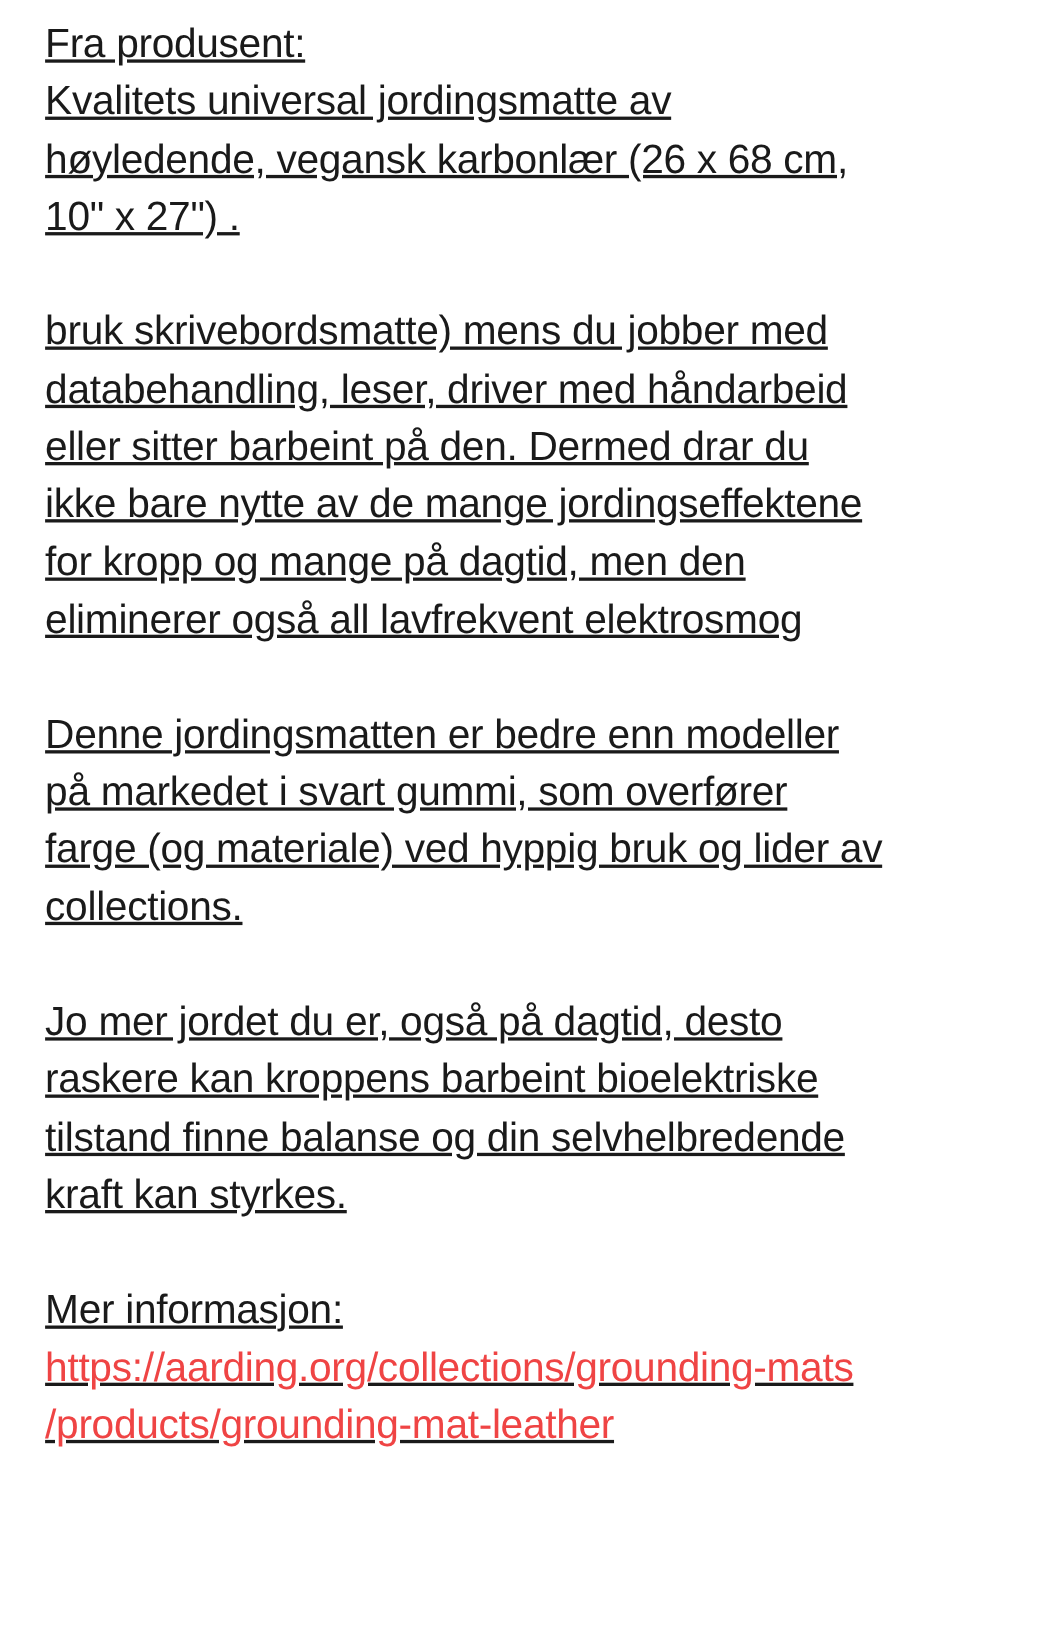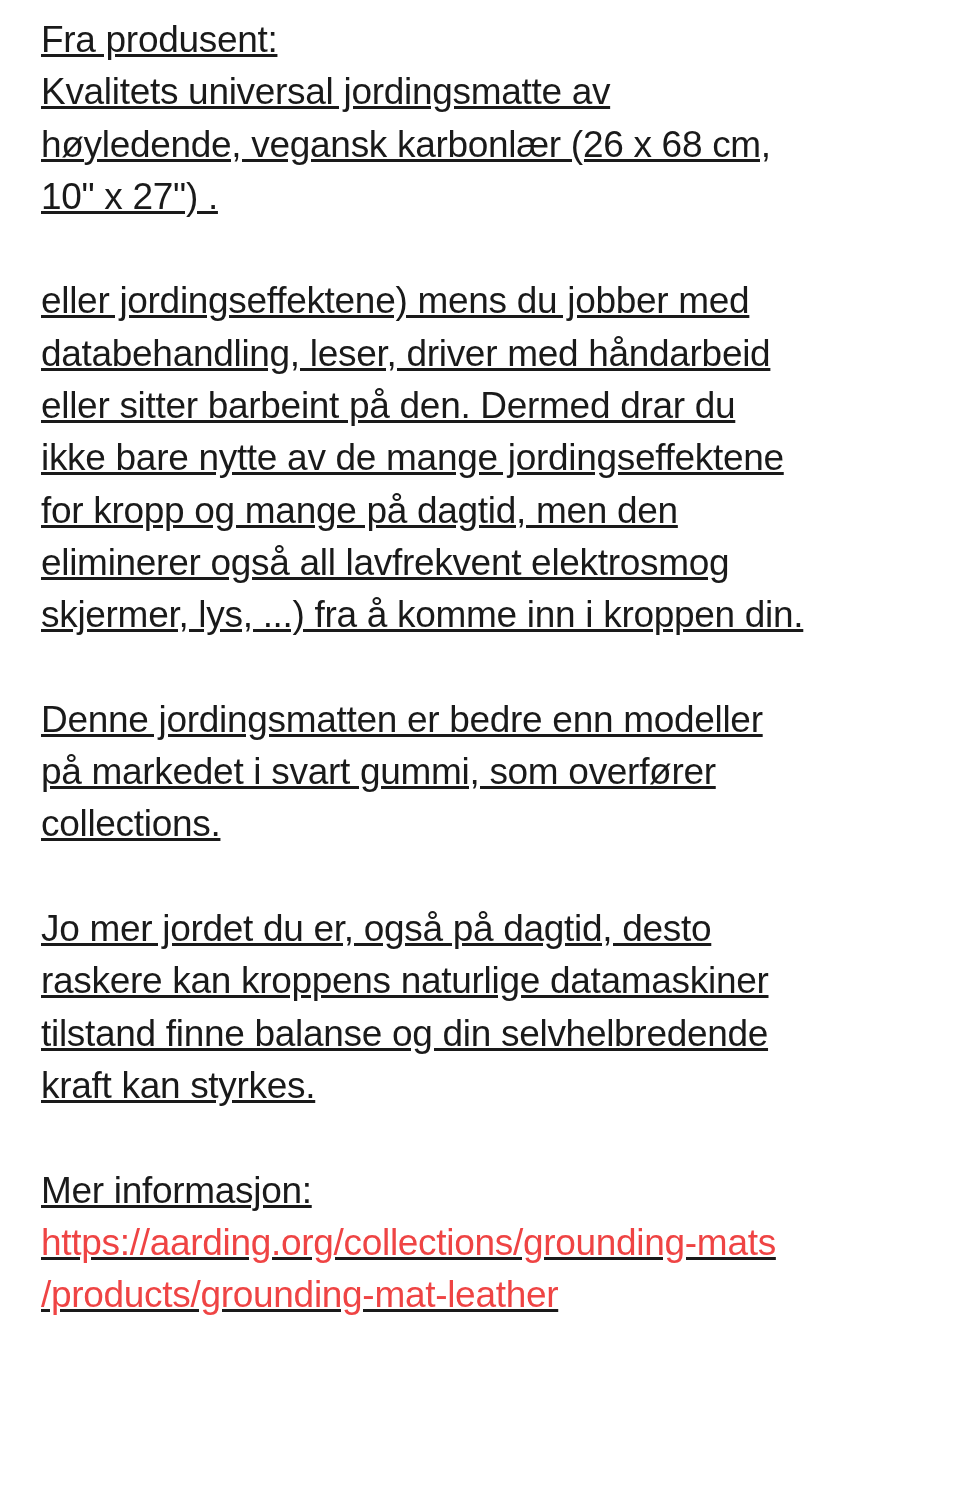--- a/index.html
+++ b/index.html
@@ -43,38 +43,38 @@
 <div class="doc">
 
   <p class="para">
     <span class="line">Fra produsent:</span>
     <span class="line">Kvalitets universal jordingsmatte av</span>
     <span class="line">høyledende, vegansk karbonlær (26 x 68 cm,</span>
     <span class="line">10" x 27") .</span>
   </p>
 
   <p class="para">
-    <span class="line">eller jordingseffektene) mens du jobber med</span>
+    <span class="line">bruk skrivebordsmatte) mens du jobber med</span>
     <span class="line">databehandling, leser, driver med håndarbeid</span>
     <span class="line">eller sitter barbeint på den. Dermed drar du</span>
     <span class="line">ikke bare nytte av de mange jordingseffektene</span>
     <span class="line">for kropp og mange på dagtid, men den</span>
     <span class="line">eliminerer også all lavfrekvent elektrosmog</span>
-    <span class="line">skjermer, lys, ...) fra å komme inn i kroppen din.</span>
   </p>
 
   <p class="para">
     <span class="line">Denne jordingsmatten er bedre enn modeller</span>
     <span class="line">på markedet i svart gummi, som overfører</span>
+    <span class="line">farge (og materiale) ved hyppig bruk og lider av</span>
     <span class="line">collections.</span>
   </p>
 
   <p class="para">
     <span class="line">Jo mer jordet du er, også på dagtid, desto</span>
-    <span class="line">raskere kan kroppens naturlige datamaskiner</span>
+    <span class="line">raskere kan kroppens barbeint bioelektriske</span>
     <span class="line">tilstand finne balanse og din selvhelbredende</span>
     <span class="line">kraft kan styrkes.</span>
   </p>
 
   <p class="para">
     <span class="line">Mer informasjon:</span>
     <a class="line link">
       <span class="line">https://aarding.org/collections/grounding-mats</span>
       <span class="line">/products/grounding-mat-leather</span>
     </a>

